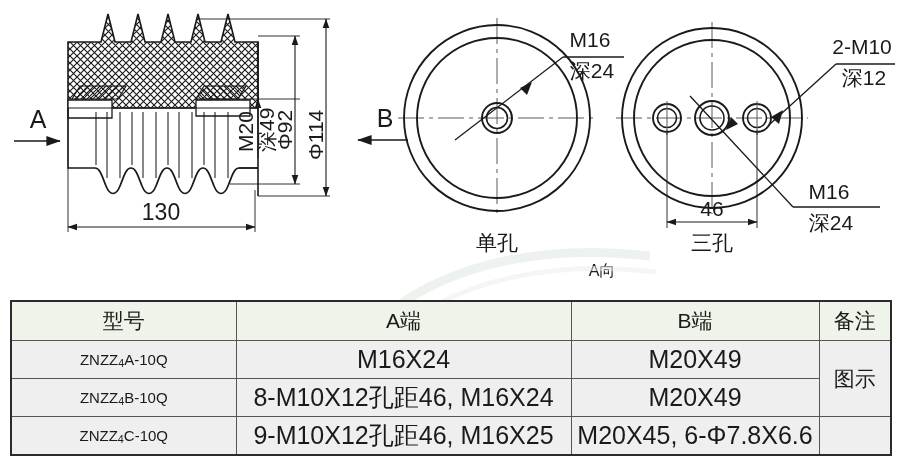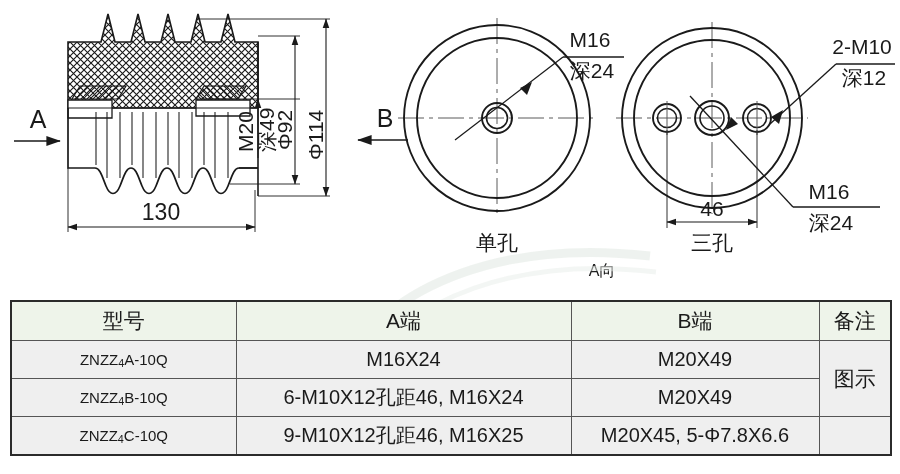--- a/index.html
+++ b/index.html
@@ -45,21 +45,21 @@
   }
   #spec-table thead th {
     background: #eef4ea;
     height: 38px;
     font-weight: normal;
     font-size: 21px;
   }
   #spec-table tbody td {
     background: #efefef;
     height: 37px;
-    font-size: 20px;
+    font-size: 25px;
     white-space: nowrap;
   }
   #spec-table tbody td.model { font-size: 15px; letter-spacing: 0px; }
   #spec-table tbody td.remark { font-size: 21px; }
   .sub { font-size: 0.72em; vertical-align: -0.18em; }
 
   
   #watermark {
     position: absolute;
     left: 330px;
@@ -297,25 +297,25 @@
     </thead>
     <tbody>
       <tr>
         <td class="model"><span>ZNZZ</span><span class="sub">4</span><span>A-10Q</span></td>
         <td>M16X24</td>
         <td>M20X49</td>
         <td class="remark" rowspan="2">图示</td>
       </tr>
       <tr>
         <td class="model"><span>ZNZZ</span><span class="sub">4</span><span>B-10Q</span></td>
-        <td>6-M10X12孔距46, M16X24</td>
+        <td>8-M10X12孔距46, M16X24</td>
         <td>M20X49</td>
       </tr>
       <tr>
         <td class="model"><span>ZNZZ</span><span class="sub">4</span><span>C-10Q</span></td>
         <td>9-M10X12孔距46, M16X25</td>
-        <td>M20X45, 5-Φ7.8X6.6</td>
+        <td>M20X45, 6-Φ7.8X6.6</td>
         <td class="remark"></td>
       </tr>
     </tbody>
   </table>
 
 </div>
 
 </body></html>

